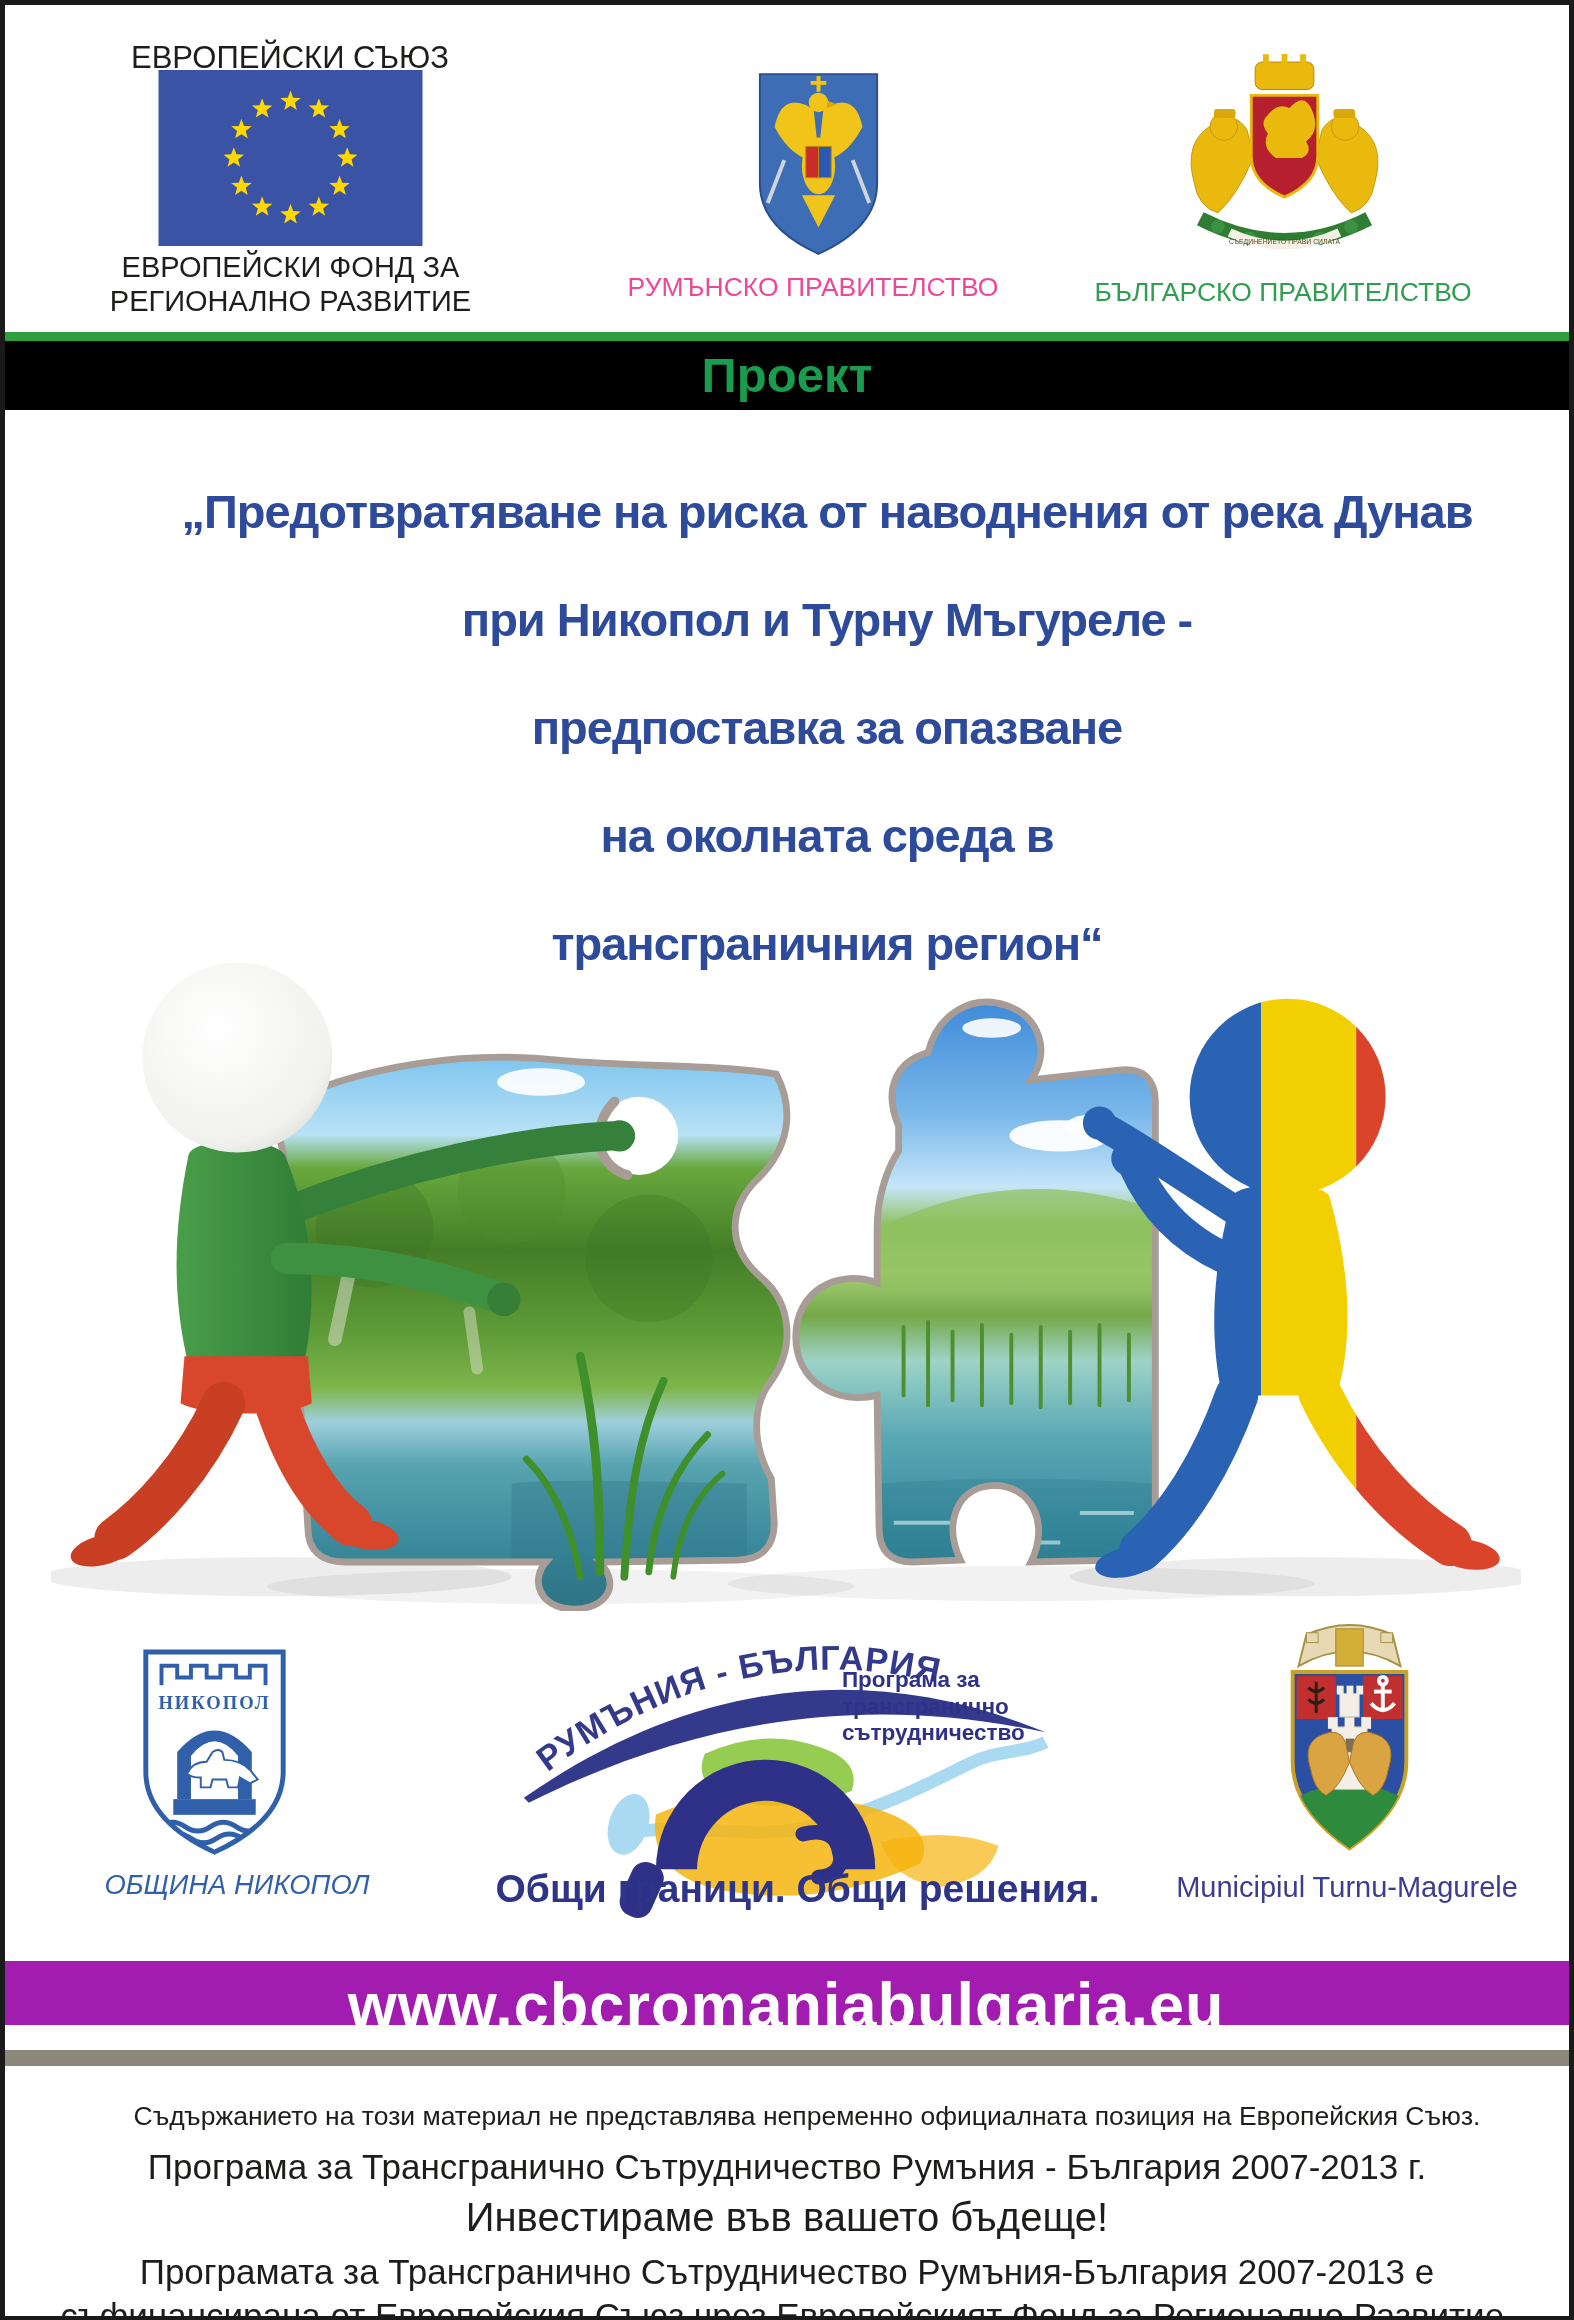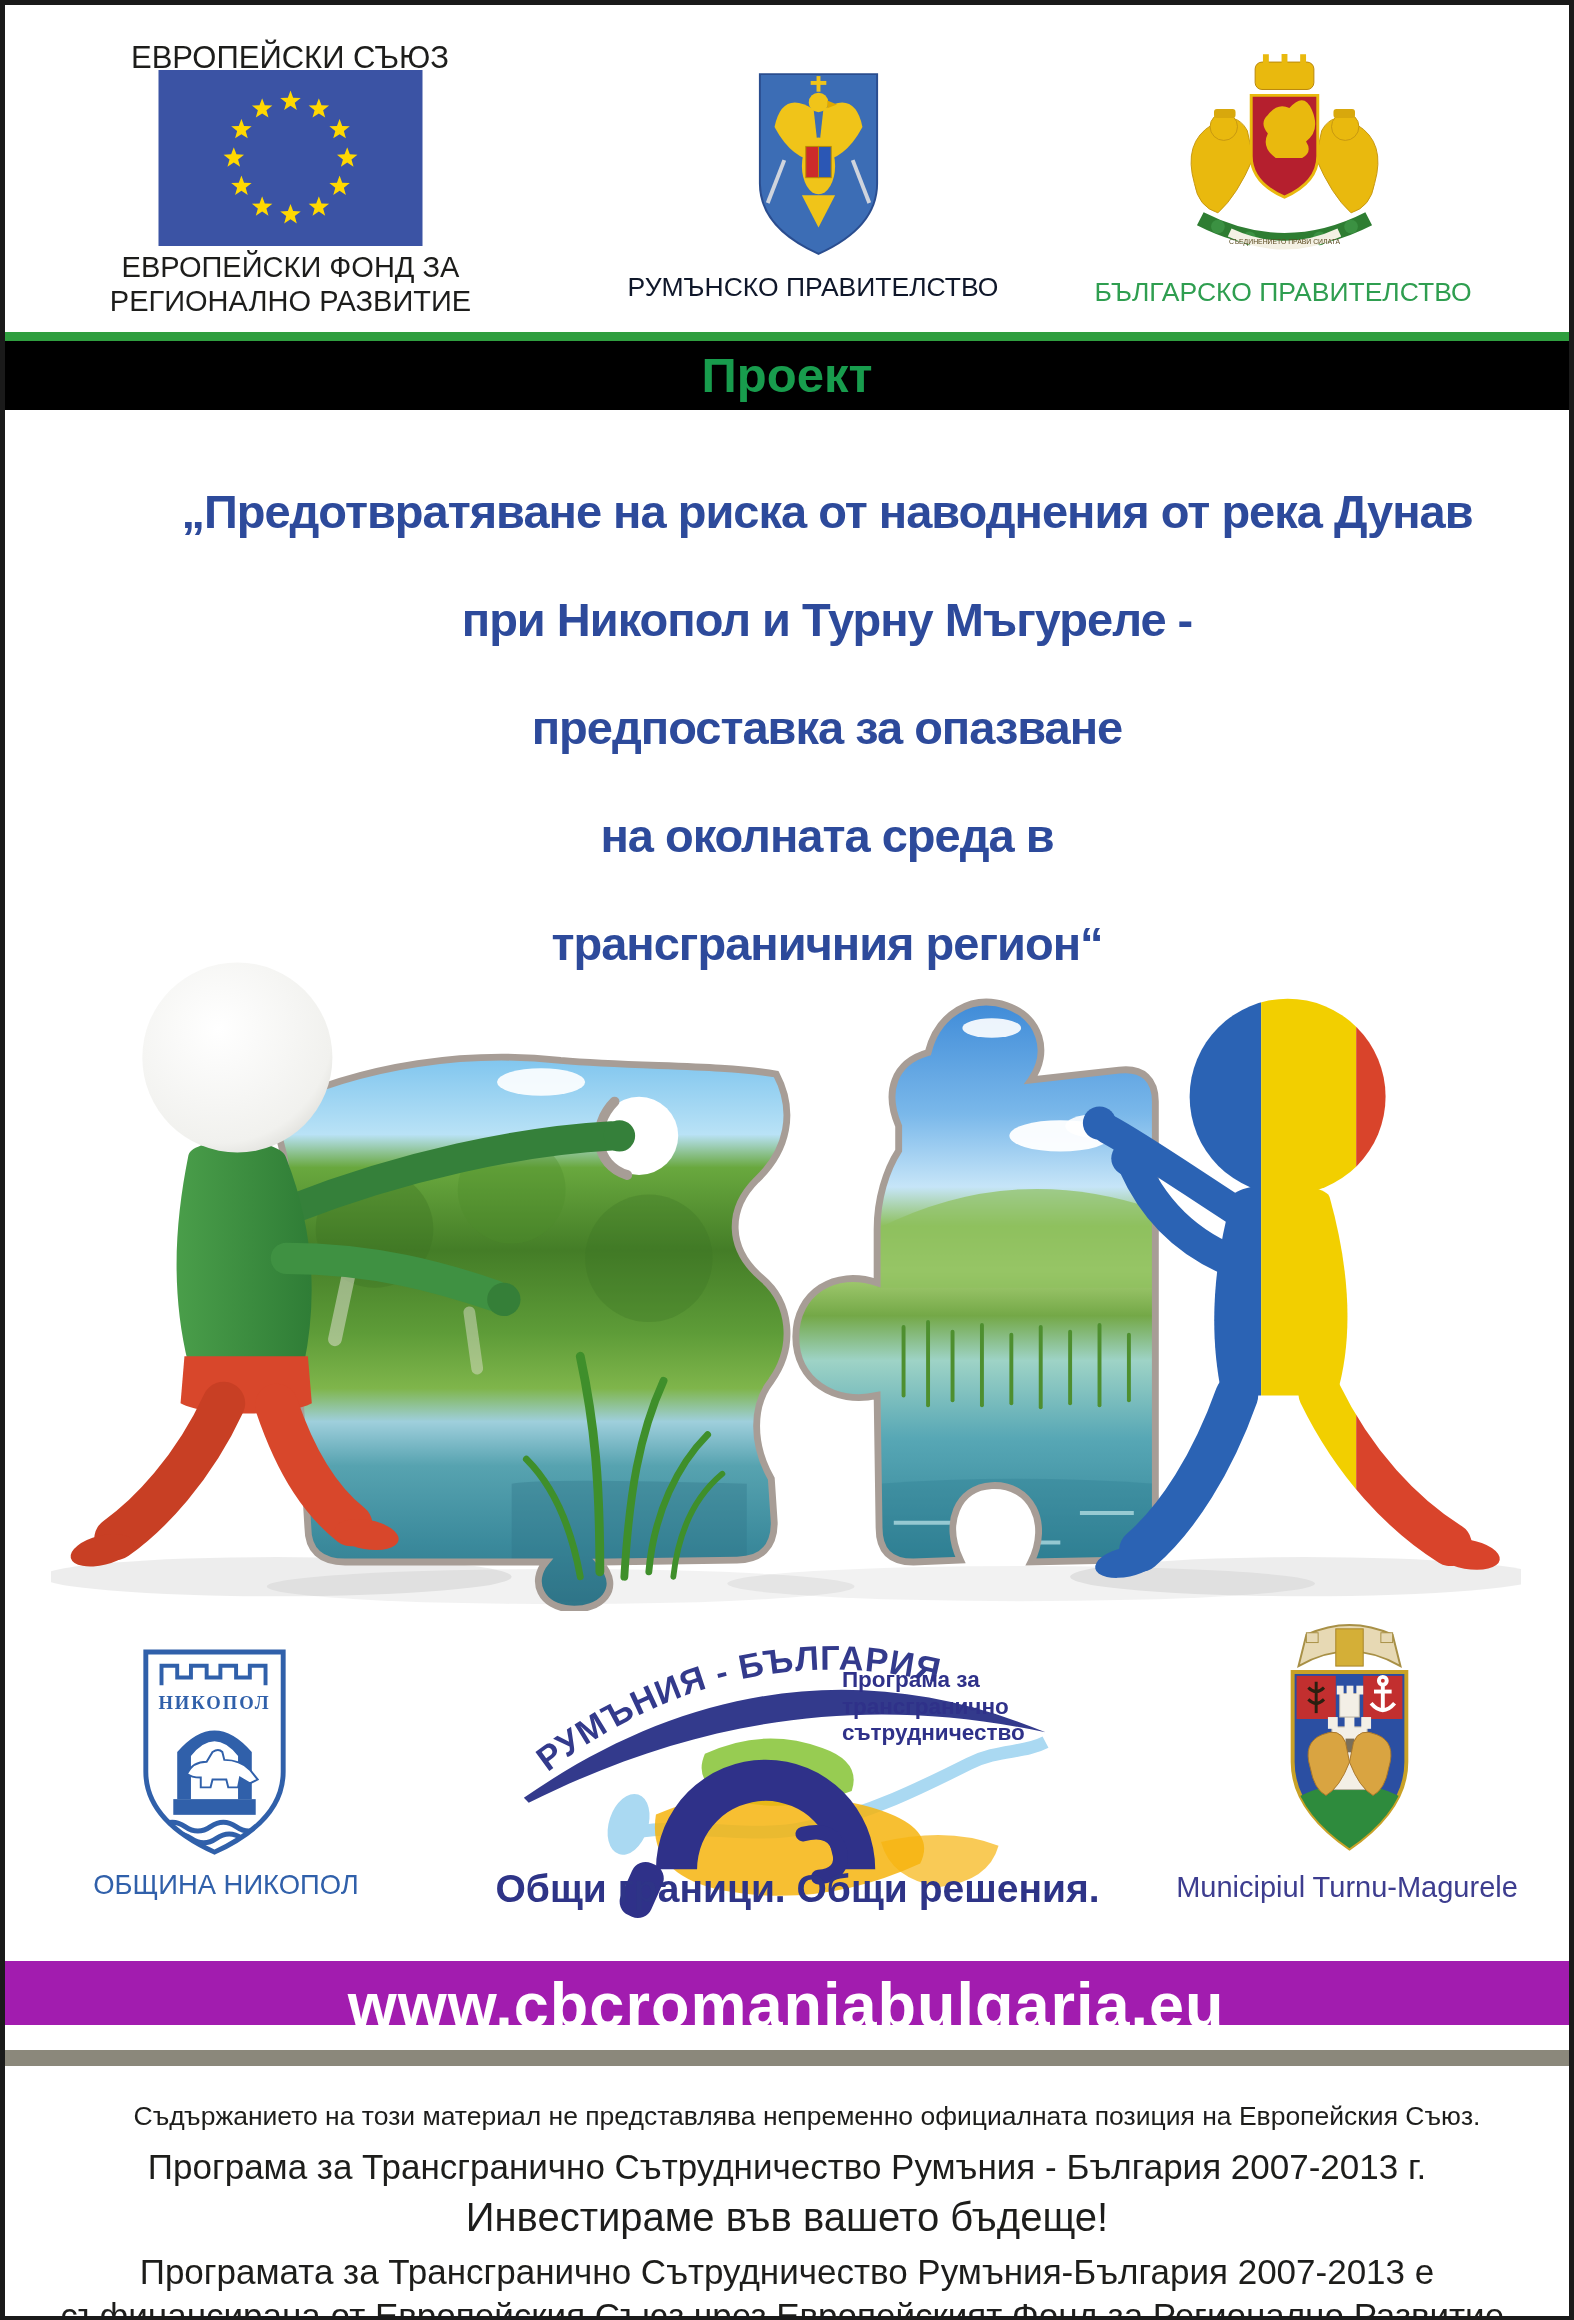--- a/index.html
+++ b/index.html
@@ -7,36 +7,36 @@
   .poster{position:relative;width:1574px;height:2321px;box-sizing:border-box;
           border:5.9px solid #1a1a1a;background:#ffffff;overflow:hidden;}
   .abs{position:absolute;}
   .center{text-align:center;}
 
   
   .eu-title{top:35px;left:89px;width:392px;font-size:31px;color:#1d1d1b;letter-spacing:0;}
   .eu-flag{top:65px;left:153px;width:265px;height:176px;}
   .eu-subtitle{top:245px;left:70px;width:431px;font-size:29px;line-height:34px;color:#1d1d1b;}
   .ro-coat{top:61px;left:750px;}
-  .ro-label{top:267px;left:617px;width:382px;font-size:26.5px;color:#0f172a;}
+  .ro-label{top:267px;left:617px;width:382px;font-size:26.5px;color:#ec4899;}
   .bg-coat{top:49px;left:1162px;}
   .bg-label{top:272px;left:1082px;width:392px;font-size:26.5px;color:#2f9e50;}
 
   
   .green-stripe-top{top:327px;left:0;width:100%;height:8.8px;background:#2f9e3f;}
   .yellow-band{top:336px;left:0;width:100%;height:69px;background:#000000;}
   .yellow-band .project{font-size:49px;line-height:69px;font-weight:bold;color:#189c4d;}
 
   
   .title-block{top:453px;left:0;width:100%;color:#2d4a9b;font-weight:bold;
                font-size:47px;line-height:108px;letter-spacing:-1px;padding-left:40px;}
 
   
   .nikopol-logo{top:1641px;left:131px;}
-  .nikopol-label{top:1864px;left:84px;width:274px;font-size:27.4px;color:#3060aa;}
+  .nikopol-label{top:1864px;left:95px;width:274px;font-size:27.4px;color:#3060aa;font-style:italic;}
   .program-logo{top:1602px;left:504px;}
   .program-slogan{top:1862px;left:474px;width:637px;font-size:39px;font-weight:bold;color:#2e3487;}
   .turnu-logo{top:1616px;left:1266px;}
   .turnu-label{top:1866px;left:1146px;width:392px;font-size:29px;color:#3d3d8f;}
 
   
   .url-band{top:1956px;left:-5.9px;width:1574px;height:64px;background:#a21caf;}
   .url-band .url{font-size:63px;line-height:88px;font-weight:bold;color:#ffffff;letter-spacing:1px;}
   .gray-stripe{top:2045px;left:-5.9px;width:1574px;height:15.7px;background:#8b887b;}
   .footer{top:2082px;left:0;width:100%;color:#1d1d1b;}

